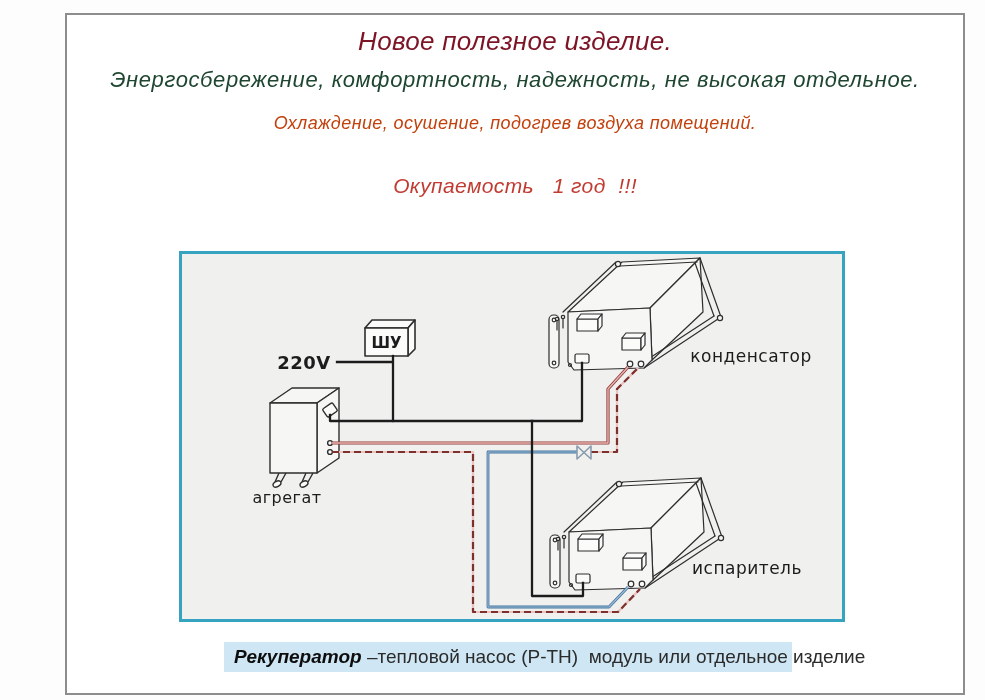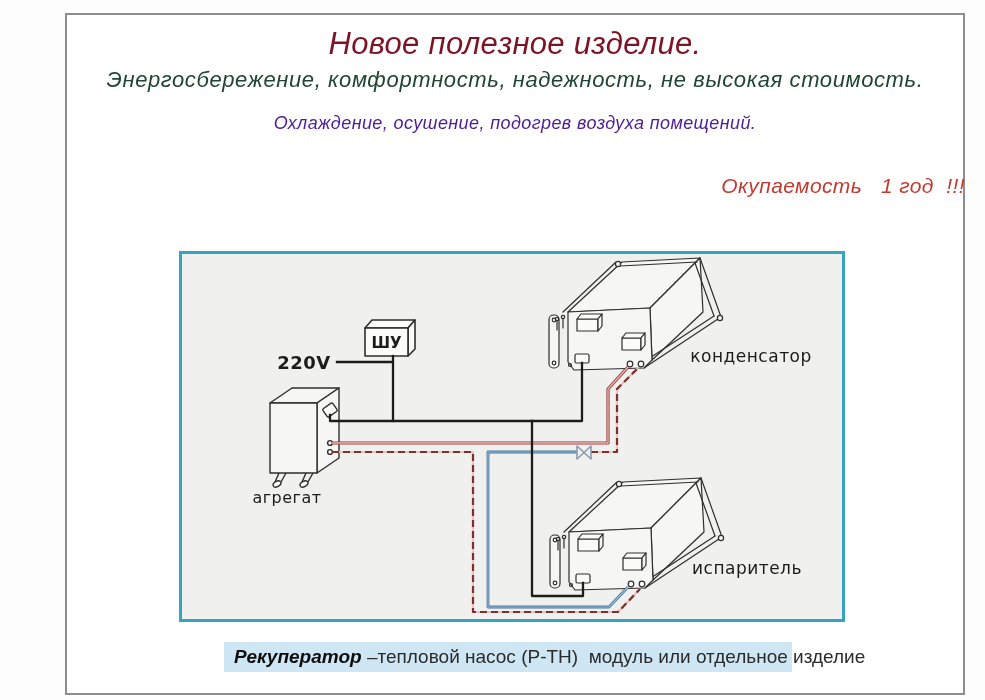--- a/index.html
+++ b/index.html
@@ -1,24 +1,24 @@
 <!DOCTYPE html>
 <html><head>
 <meta charset="utf-8">
 <style>
   html,body{margin:0;padding:0;background:#ffffff;}
   .page{position:relative;width:985px;height:700px;background:#fdfdfd;overflow:hidden;
         font-family:"Liberation Sans",sans-serif;}
   .frame{position:absolute;left:65px;top:13px;width:900px;height:682px;
          box-sizing:border-box;border:2px solid #8d8d8d;background:#ffffff;}
   .hline{position:absolute;left:65px;width:900px;text-align:center;font-style:italic;}
-  .title{top:26px;font-size:31px;color:#7d1426;letter-spacing:.3px;}
+  .title{top:26px;font-size:26px;color:#7d1426;letter-spacing:.3px;}
   .benefits{top:67px;font-size:22px;color:#1e4631;letter-spacing:.6px;}
-  .functions{top:113px;font-size:18px;color:#4c1d95;letter-spacing:.4px;}
-  .payback{top:174px;font-size:21px;color:#c13b31;white-space:pre;letter-spacing:.4px;text-align:right;}
+  .functions{top:113px;font-size:18px;color:#c2410c;letter-spacing:.4px;}
+  .payback{top:174px;font-size:21px;color:#c13b31;white-space:pre;letter-spacing:.4px;}
   .diagram-svg{position:absolute;left:179px;top:251px;width:666px;height:371px;}
   .caption{position:absolute;left:224px;top:642px;width:558px;height:30px;
            background:#cfe7f4;color:#202020;font-size:19px;line-height:30px;
            padding-left:10px;white-space:pre;}
   .cap-lead{font-weight:bold;font-style:italic;color:#0d0d0d;margin-top:48px;}
   .cap-rest{font-weight:normal;color:#2b2b2b;text-align:right;}
   
   .t-220{font:700 18px "DejaVu Sans",sans-serif;fill:#1c1c1c;letter-spacing:.5px;}
   .t-shu{font:700 15px "DejaVu Sans",sans-serif;fill:#1c1c1c;}
   .t-lab{font:400 17px "DejaVu Sans",sans-serif;fill:#1c1c1c;letter-spacing:.5px;}
@@ -31,21 +31,21 @@
   .wb-o{stroke:#44749e;stroke-width:2.8;fill:none;stroke-linejoin:round;}
   .wb-i{stroke:#9dbdd8;stroke-width:1.1;fill:none;stroke-linejoin:round;}
 </style>
 </head>
 <body>
 
 <div class="page">
   <div class="frame"></div>
 
   <div class="hline title">Новое полезное изделие.</div>
-  <div class="hline benefits">Энергосбережение, комфортность, надежность, не высокая стоимость.</div>
+  <div class="hline benefits">Энергосбережение, комфортность, надежность, не высокая отдельное.</div>
   <div class="hline functions">Охлаждение, осушение, подогрев воздуха помещений.</div>
   <div class="hline payback">Окупаемость   1 год  !!!</div>
 
   <svg class="diagram-svg" viewBox="179 251 666 371" xmlns="http://www.w3.org/2000/svg">
 
     <defs>
       <g id="ahu-unit" stroke="#2e2e2e" stroke-width="1.2" fill="none" stroke-linejoin="round" stroke-linecap="round">
 
         <polygon points="25,55 79,5 157,1 107,51" fill="#f6f6f4"></polygon>
 

